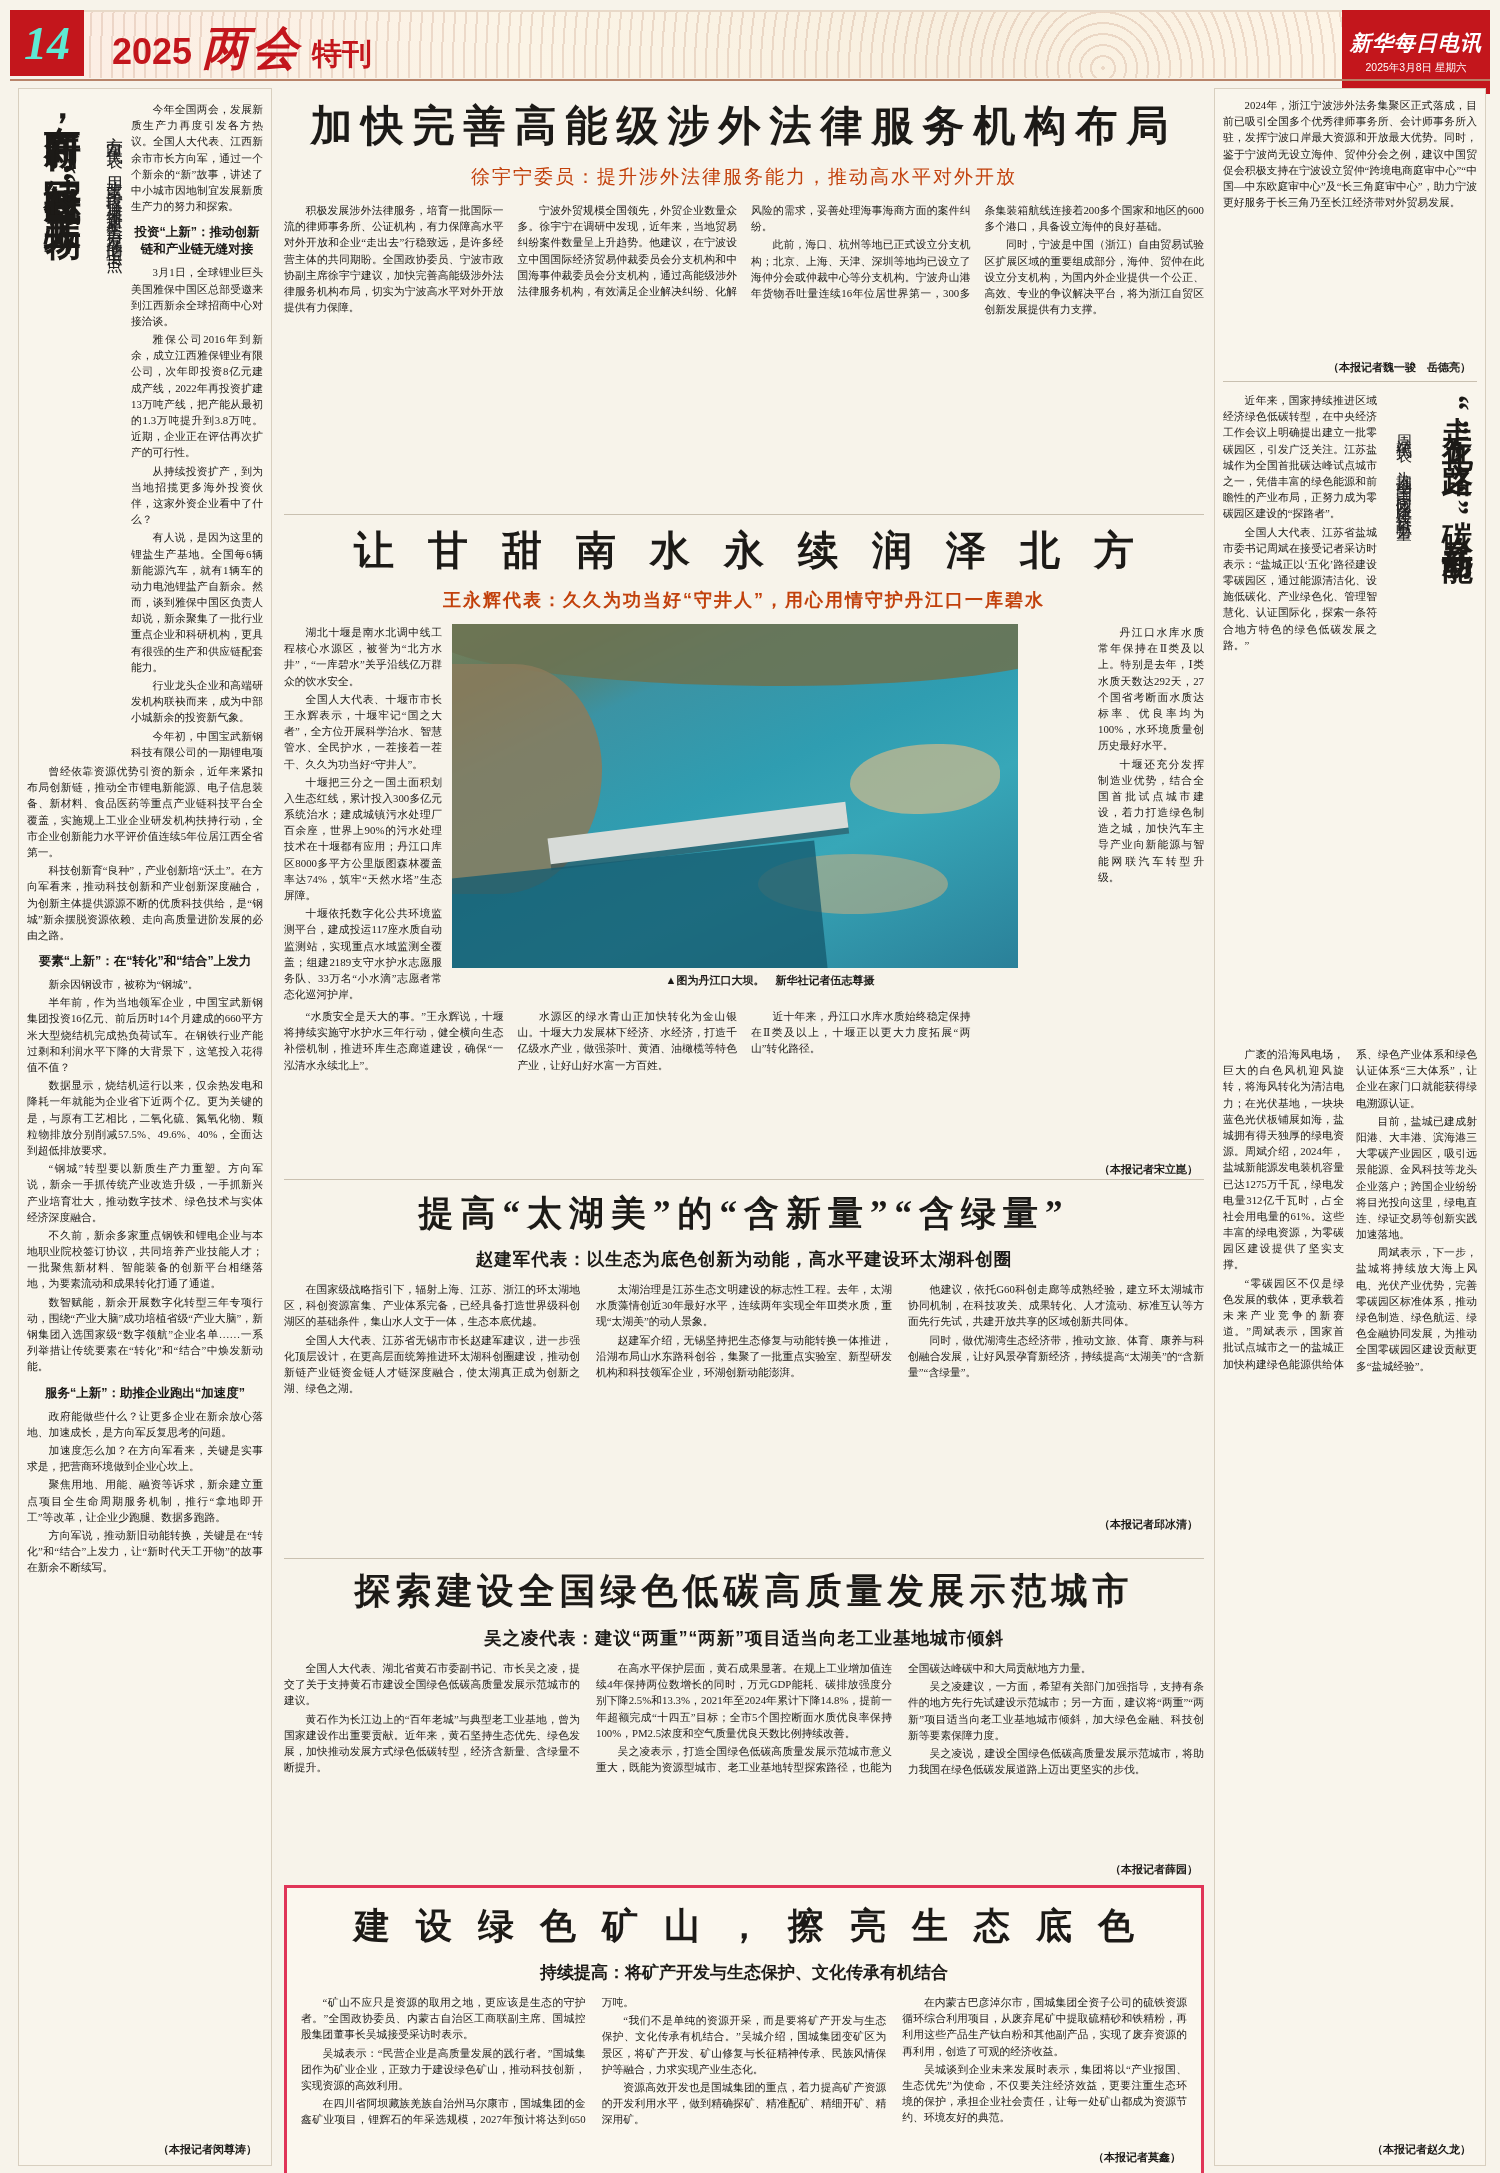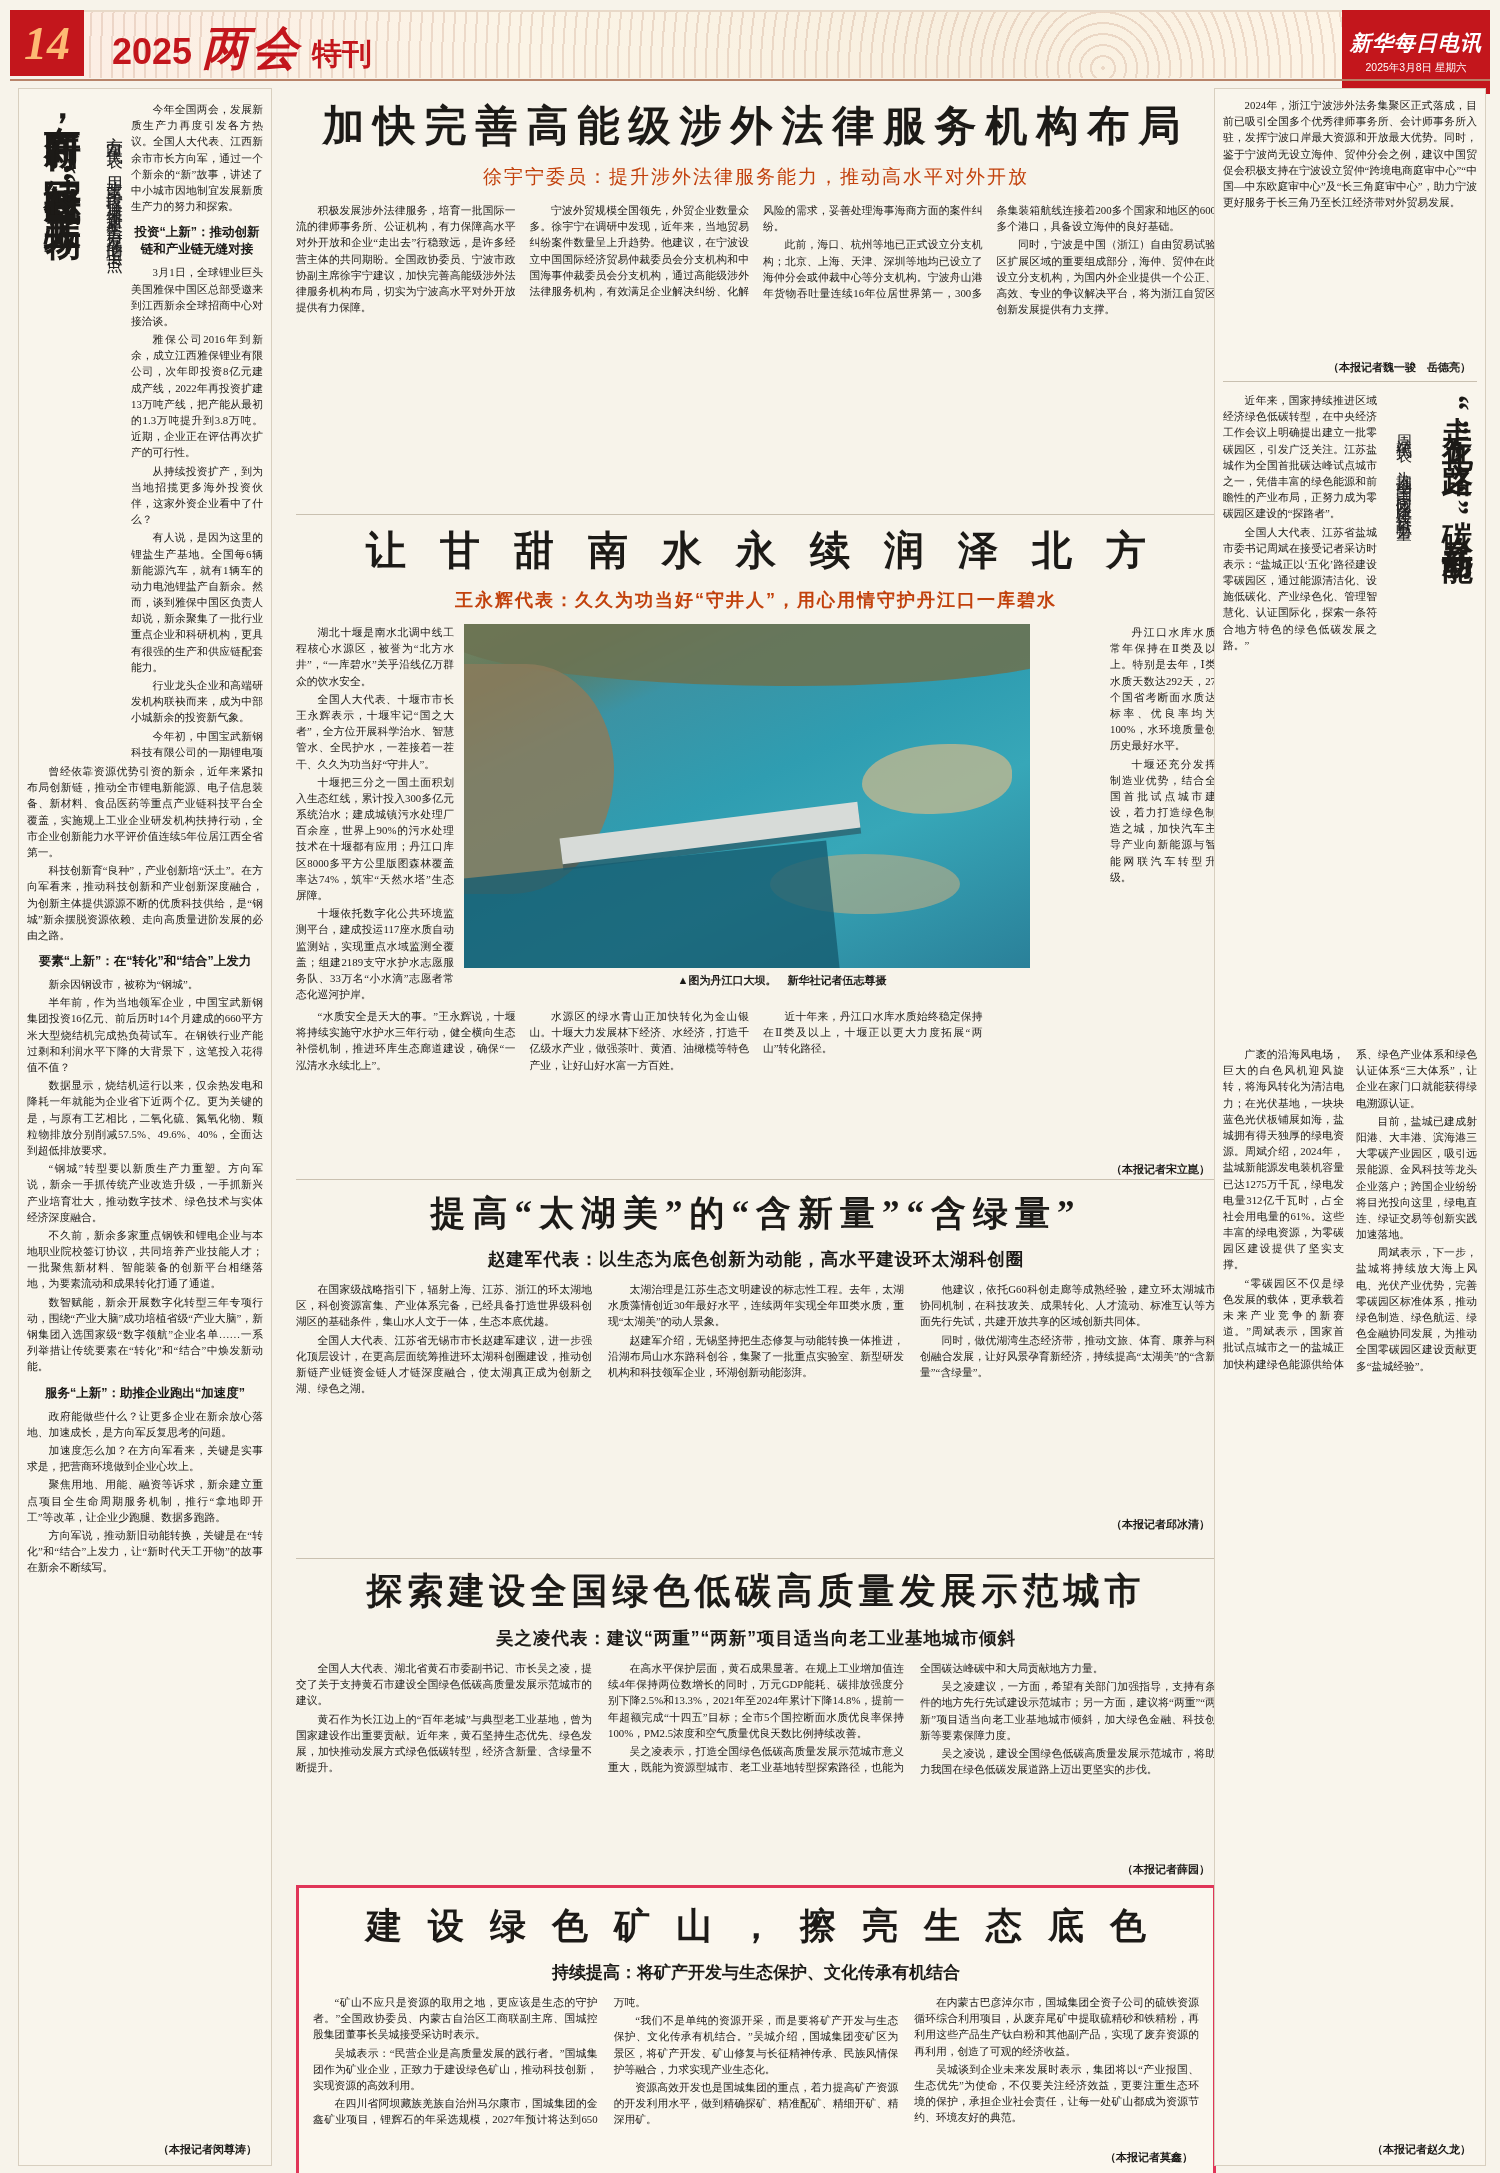--- a/index.html
+++ b/index.html
@@ -5,40 +5,40 @@
   html,body{margin:0;padding:0;}
   body{
     width:1500px;height:2173px;position:relative;
     background:#f7f3ea;
     font-family:"Liberation Serif","DejaVu Serif",serif;
     color:#1c1a17;
     overflow:hidden;
   }
   
   .masthead{position:absolute;left:10px;top:10px;width:1480px;height:66px;display:flex;}
-  .pageno{width:74px;height:66px;background:#c3161c;color:#fdba74;display:flex;align-items:center;justify-content:center;
+  .pageno{width:74px;height:66px;background:#c3161c;color:#5eead4;display:flex;align-items:center;justify-content:center;
     font-size:46px;font-style:italic;font-weight:bold;font-family:"Liberation Serif",serif;}
   .banner{flex:1;height:66px;position:relative;
     background:
       repeating-radial-gradient(circle at 81% 85%, rgba(197,150,125,.28) 0 2px, rgba(255,255,255,0) 2px 11px),
       linear-gradient(90deg,#fceee4 0%,#fbf4e6 35%,#f8efdf 70%,#fdf4e6 100%);
     border-top:2px solid #e8d9c8;}
   .banner-inner{position:absolute;left:28px;top:6px;display:flex;align-items:baseline;gap:10px;color:#c3161c;}
   .banner-year{font-size:36px;font-weight:bold;font-family:"Liberation Sans",sans-serif;}
   .banner-lianghui{font-size:46px;font-weight:900;font-style:italic;letter-spacing:4px;font-family:Liberation Mono, monospace;}
   .banner-suffix{font-size:30px;font-weight:900;font-family:"Liberation Sans",sans-serif;}
   .logo-box{width:148px;height:84px;background:#c3161c;color:#fff;display:flex;flex-direction:column;align-items:center;justify-content:center;}
   .logo-name{font-size:21px;font-weight:900;font-style:italic;letter-spacing:1px;white-space:nowrap;}
   .logo-date{font-size:10.5px;margin-top:4px;font-family:"Liberation Sans",sans-serif;}
   .mast-rule{position:absolute;left:10px;top:79px;width:1480px;height:2px;background:#b8846a;}
   
   .content{position:absolute;left:10px;top:88px;width:1480px;height:2078px;}
   .panel{position:absolute;top:0;height:2078px;box-sizing:border-box;}
   .left-panel{left:8px;width:254px;border:1px solid #d8cfbf;background:#f9f5ec;padding:8px 8px;display:flex;flex-direction:column;}
-  .center-panel{left:286px;width:920px;}
+  .center-panel{left:274px;width:920px;}
   .right-panel{left:1204px;width:272px;border:1px solid #d8cfbf;background:#f9f5ec;padding:8px 8px;display:flex;flex-direction:column;}
   
   .para{margin:0 0 2px;text-indent:2em;font-size:10.8px;line-height:1.5;text-align:justify;}
   .byline{font-weight:bold;font-size:11px;text-align:right;padding-right:6px;margin-top:4px;}
   .sep{border-top:1px solid #c9c0b0;margin:6px 0;}
   .sec-head{font-family:"Liberation Sans",sans-serif;font-weight:bold;font-size:12.5px;text-align:center;margin:10px 0 6px;}
   
   .vrow{display:flex;flex-direction:row;}
   .vhead{writing-mode:vertical-rl;font-weight:900;font-family:"Liberation Serif",serif;letter-spacing:3px;}
   .vsub{writing-mode:vertical-rl;font-family:"Liberation Sans",sans-serif;letter-spacing:4px;color:#222;}

